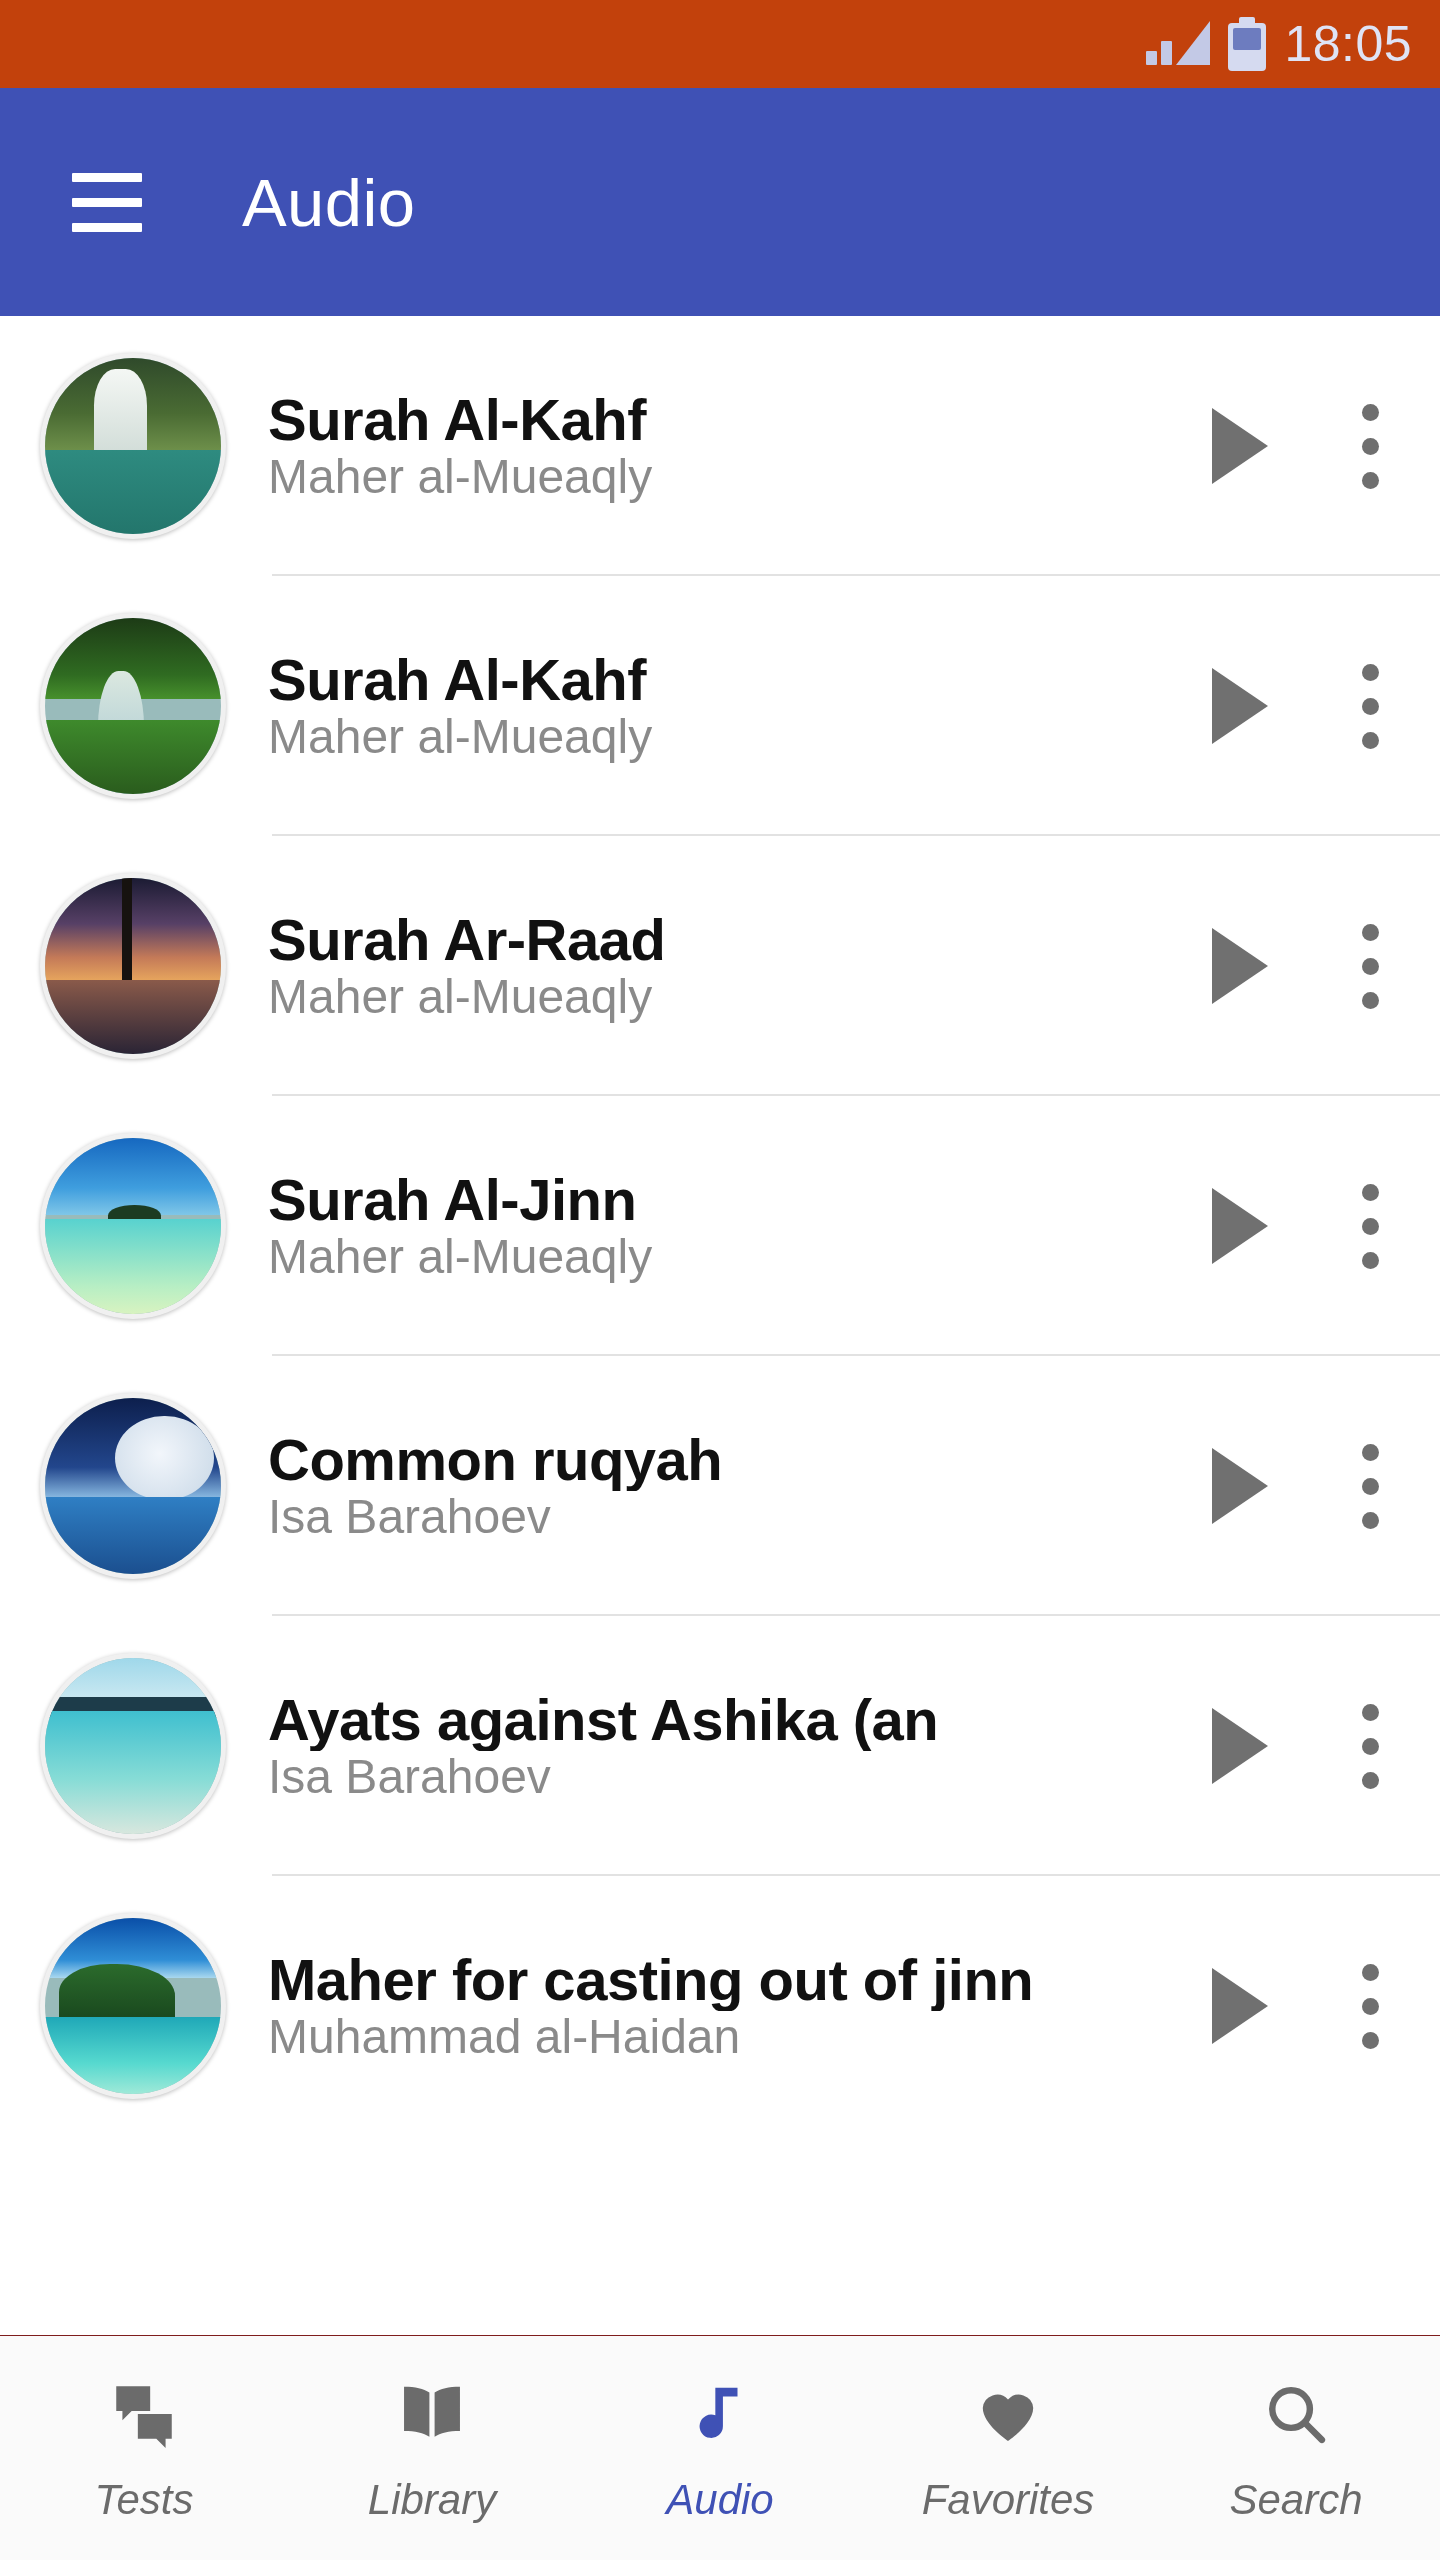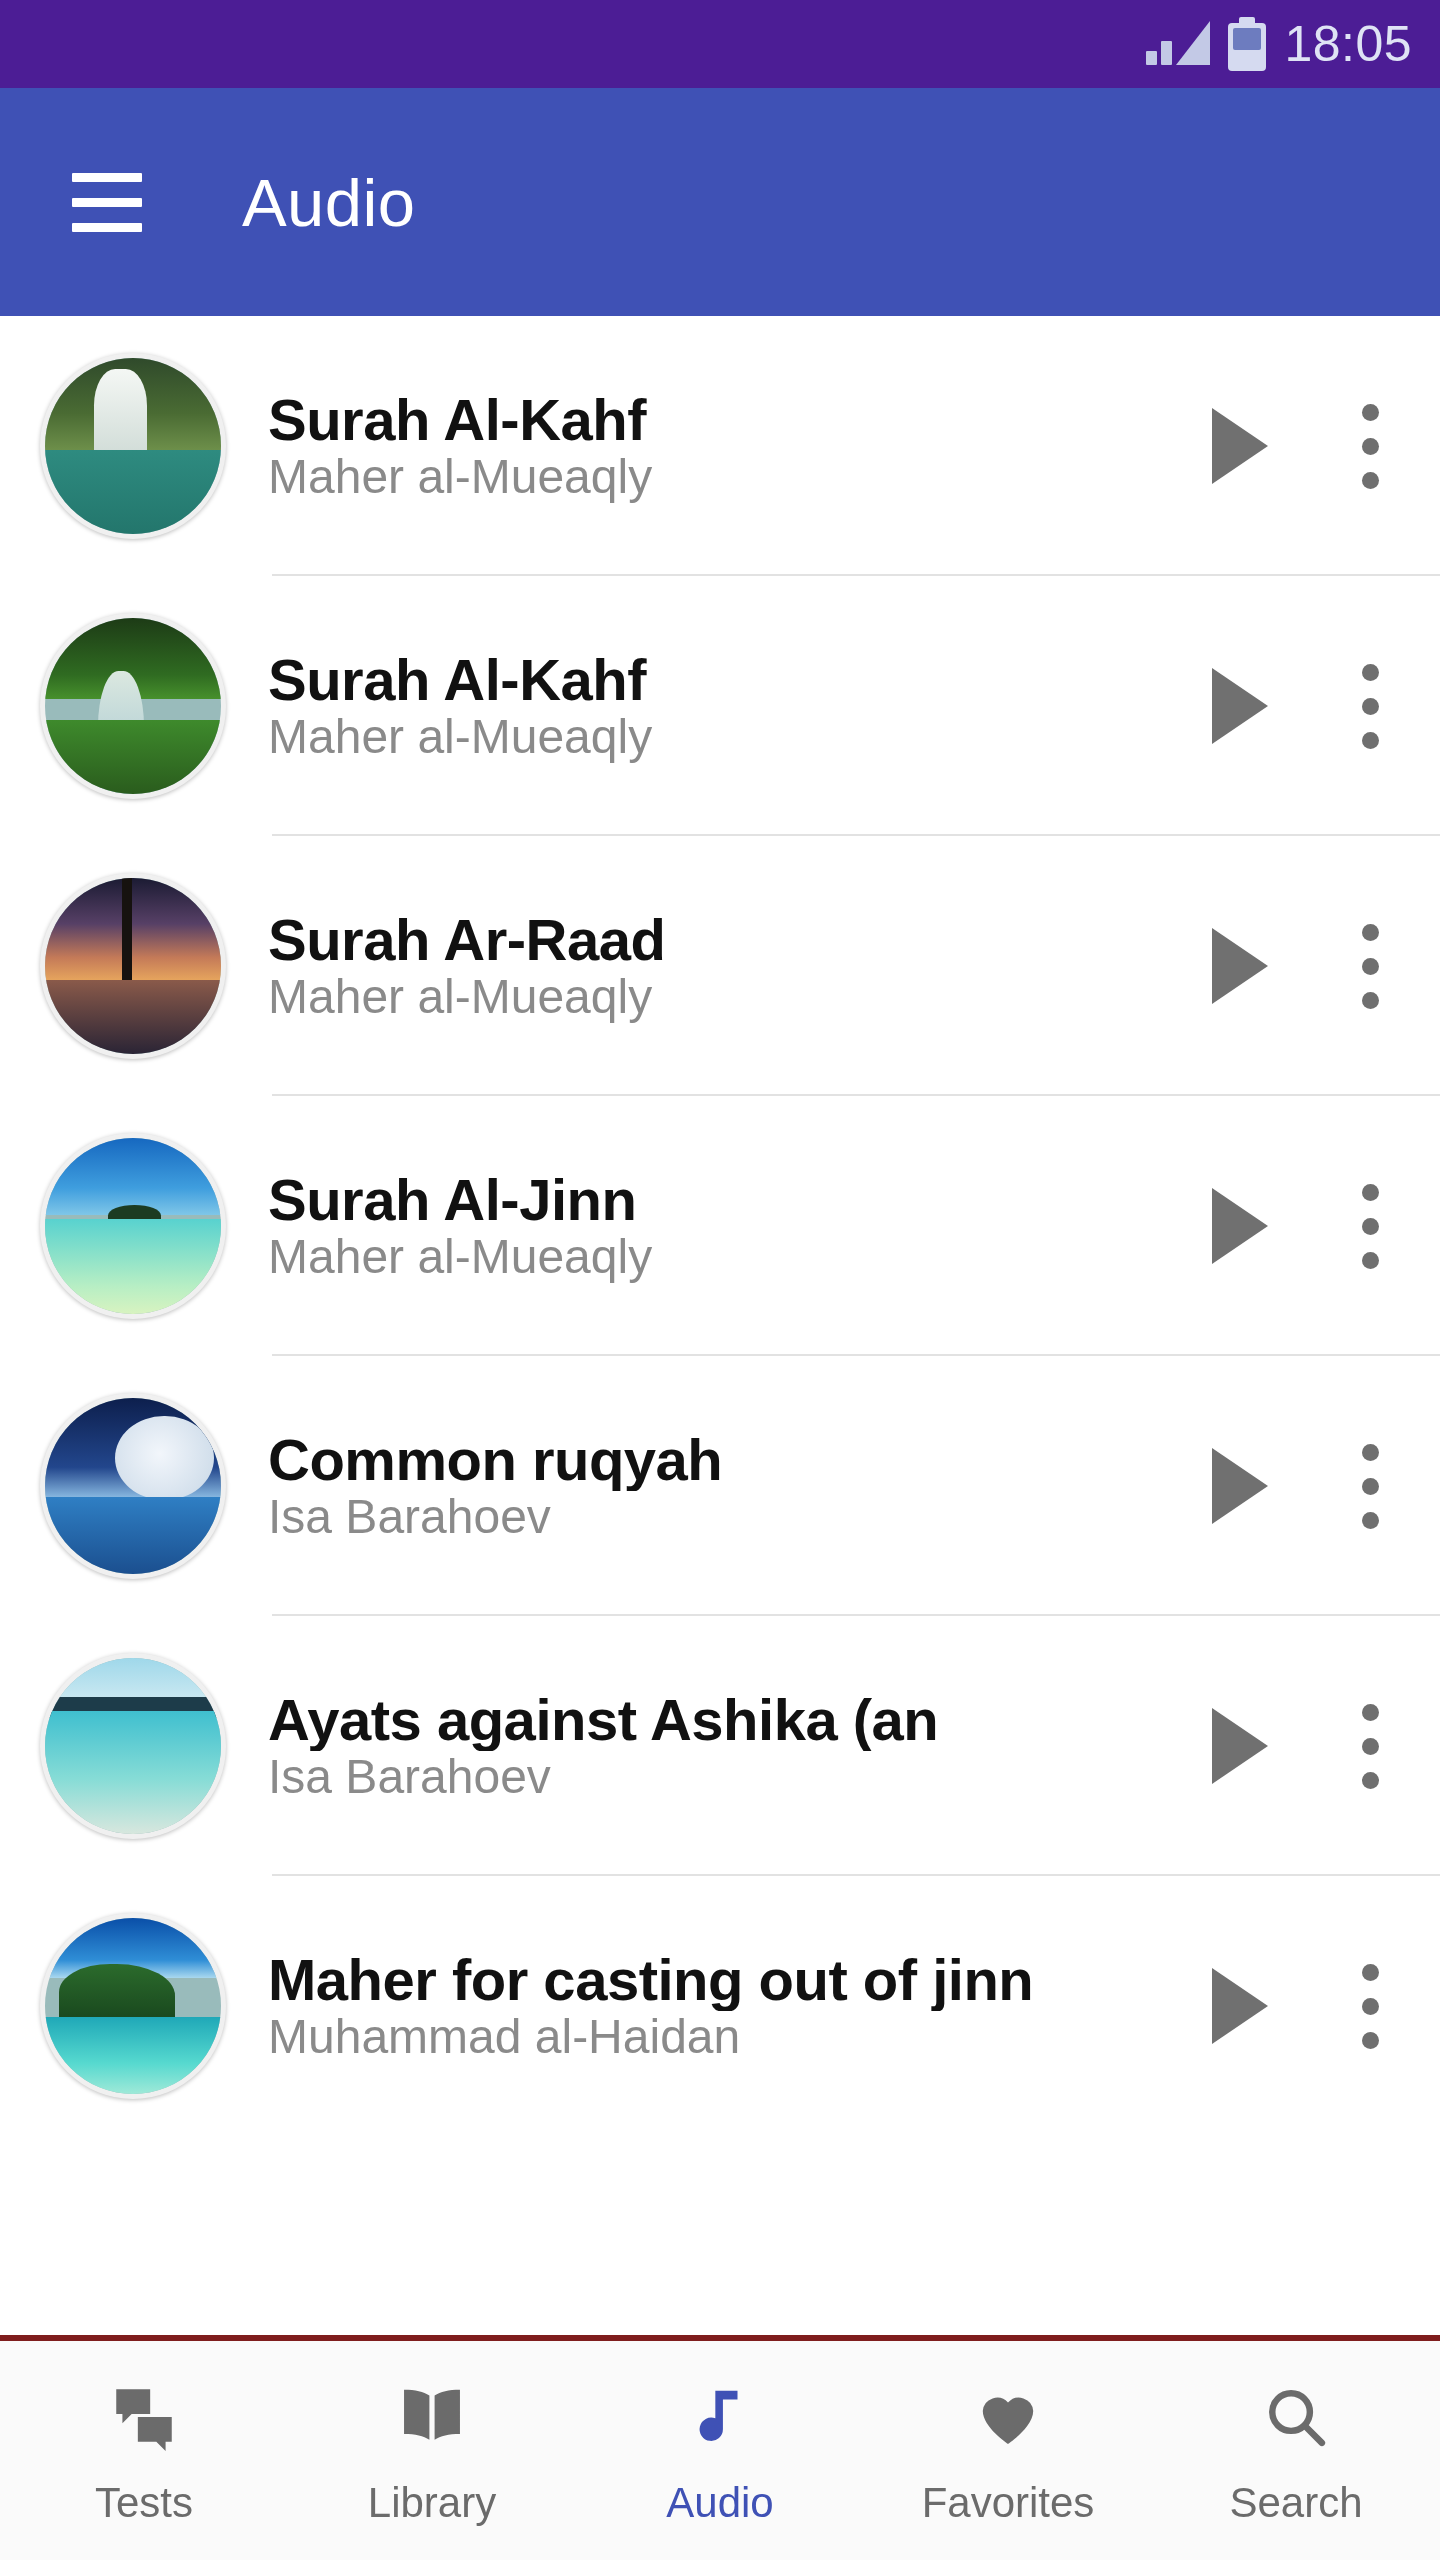--- a/index.html
+++ b/index.html
@@ -6,21 +6,21 @@
   html, body {
     width:1440px; height:2560px;
     font-family:"Liberation Sans", sans-serif;
     background:#ffffff;
     overflow:hidden;
   }
   #app { position:relative; width:1440px; height:2560px; display:flex; flex-direction:column; }
 
   
   .status-bar{
-    height:88px; background:#4c1d95; flex:0 0 88px;
+    height:88px; background:#c2410c; flex:0 0 88px;
     display:flex; align-items:center; justify-content:flex-end;
     padding-right:28px; gap:18px;
   }
   .sig-icon{ display:flex; align-items:flex-end; gap:4px; height:42px; }
   .sig-icon i{ display:block; width:11px; background:#c3c9e6; border-radius:1px; }
   .sig-icon i:nth-child(1){ height:14px; }
   .sig-icon i:nth-child(2){ height:24px; }
   .sig-icon i:nth-child(3){ height:34px; }
   .sig-icon i:nth-child(4){ height:44px; }
   .sig-tri{ width:0;height:0;border-left:34px solid transparent;border-bottom:44px solid #c3c9e6; }
@@ -104,22 +104,22 @@
     flex:0 0 140px; display:flex; flex-direction:column; align-items:center;
     justify-content:center; gap:17px; cursor:pointer;
   }
   .more-btn i{ display:block; width:17px; height:17px; border-radius:50%; background:#6f6f6f; }
   .divider{
     position:absolute; left:272px; right:0; bottom:0; height:2px; background:#e2e2e2;
   }
 
   
   .bottom-nav{
-    flex:0 0 225px; background:#fafafa; border-top:6px solid #7f1d1d;
-    display:flex; align-items:center;
+    flex:0 0 225px; background:#fafafa; border-top:1px solid #7f1d1d;
+    display:flex; align-items:center;font-style:italic;
   }
   .nav-item{
     flex:1 1 0; height:100%; display:flex; flex-direction:column;
     align-items:center; justify-content:center; gap:26px; cursor:pointer;
   }
   .nav-label{ font-size:42px; color:#6b6b6b; line-height:1; }
   .nav-item.active .nav-label{ color:#3f51b5; }
   .nav-ico{ height:78px; display:flex; align-items:center; justify-content:center; }
   .nav-ico svg{ display:block; }
 </style>

